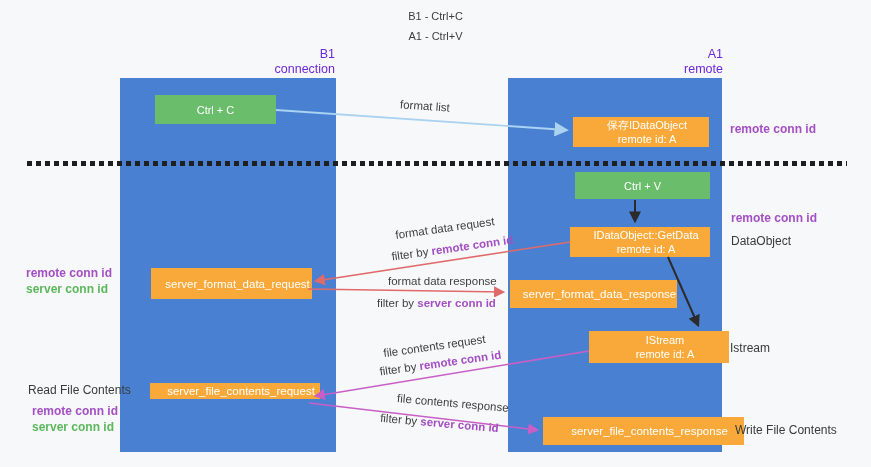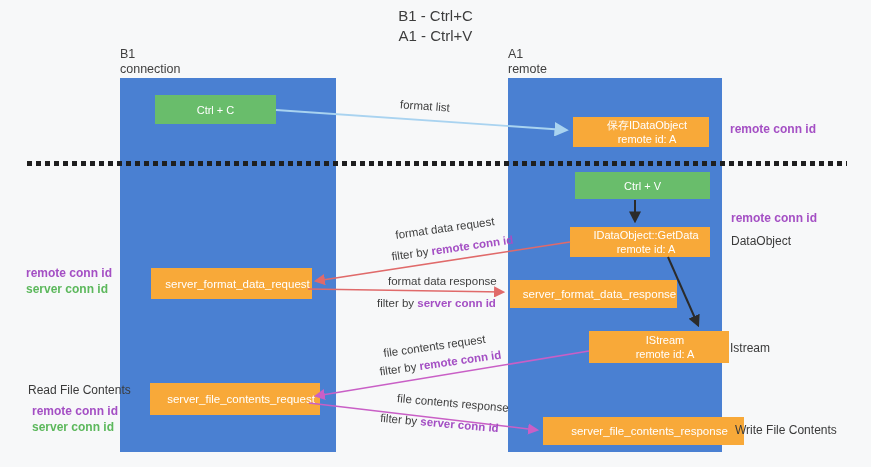--- a/index.html
+++ b/index.html
@@ -6,26 +6,26 @@
   body {
     font-family: "Liberation Sans", "DejaVu Sans", sans-serif;
     background:#f7f8f9;
   }
   .canvas {
     position:relative; width:871px; height:467px;
     background:#f7f8f9; overflow:hidden;
   }
   .title {
     position:absolute; left:0; top:6px; width:871px;
-    text-align:center; color:#3d3d3d; font-size:15px; line-height:20px;
+    text-align:center; color:#3d3d3d; font-size:11px; line-height:20px;
     z-index:2;
   }
   .lane-header {
-    position:absolute; top:47px; text-align:left;
-    color:#404040; font-size:12.5px; line-height:15px; z-index:2;
+    position:absolute; top:47px; text-align:right;
+    color:#6d28d9; font-size:12.5px; line-height:15px; z-index:2;
   }
   .lane {
     position:absolute; top:78px; height:374px;
     background:var(--lane-blue,#4a80d2); z-index:1;
   }
   .dashline {
     position:absolute; left:27px; top:161px; width:820px; height:5px;
     background:repeating-linear-gradient(90deg, var(--dash-black,#1f1f1f) 0 5px, transparent 5px 9px);
     z-index:4;
   }
@@ -101,21 +101,21 @@
 
   <div class="box orange one-line" style="left:510px; top:280px; width:155px; height:28px;">
     <div>server_format_data_response</div>
   </div>
 
   <div class="box orange two-line" style="left:589px; top:331px; width:128px; height:32px;">
     <div>IStream</div>
     <div>remote id: A</div>
   </div>
 
-  <div class="box orange one-line" style="left:150px; top:383px; width:158px; height:32px;">
+  <div class="box orange one-line" style="left:150px; top:383px; width:158px; height:16px;">
     <div>server_file_contents_request</div>
   </div>
 
   <div class="box orange one-line" style="left:543px; top:417px; width:189px; height:28px;">
     <div>server_file_contents_response</div>
   </div>
 
   <svg class="arrows" width="871" height="467" viewBox="0 0 871 467">
     <defs>
       <marker id="mk-blue" viewBox="0 0 10 10" refX="8" refY="5" markerWidth="8" markerHeight="8" orient="auto">

